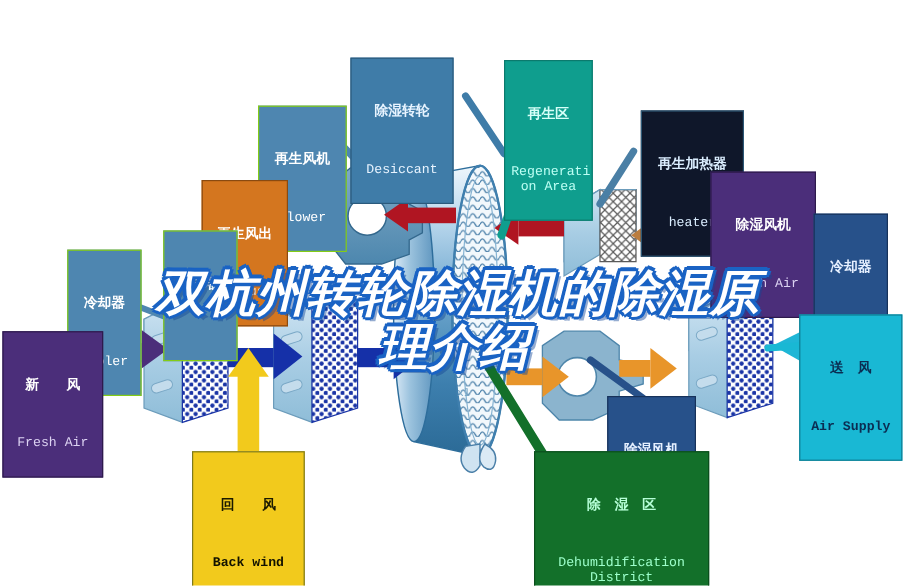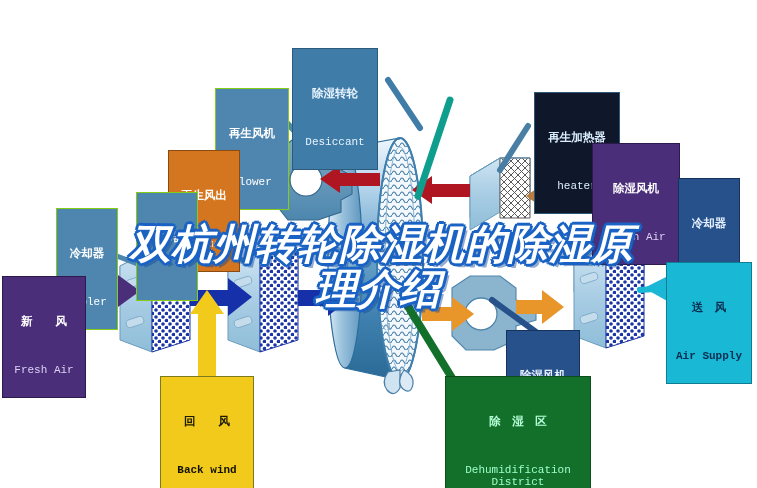--- a/index.html
+++ b/index.html
@@ -260,20 +260,25 @@
 <div class="lbl blue" style="left:292px;top:48px;width:86px;">
   <span class="cn">除湿转轮</span>
   <span class="en">Desiccant</span>
 </div>
 
 <div class="lbl blue2" style="left:215px;top:88px;width:74px;">
   <span class="cn">再生风机</span>
   <span class="en">Blower</span>
 </div>
 
+<div class="lbl teal" style="left:420px;top:50px;width:74px;">
+  <span class="cn">再生区</span>
+  <span class="en">Regenerati
+on Area</span>
+</div>
 
 <div class="lbl steel" style="left:534px;top:92px;width:86px;">
   <span class="cn">再生加热器</span>
   <span class="en">heater</span>
 </div>
 
 <div class="lbl purple" style="left:592px;top:143px;width:88px;">
   <span class="cn">除湿风机</span>
   <span class="en">Fresh Air</span>
 </div>

